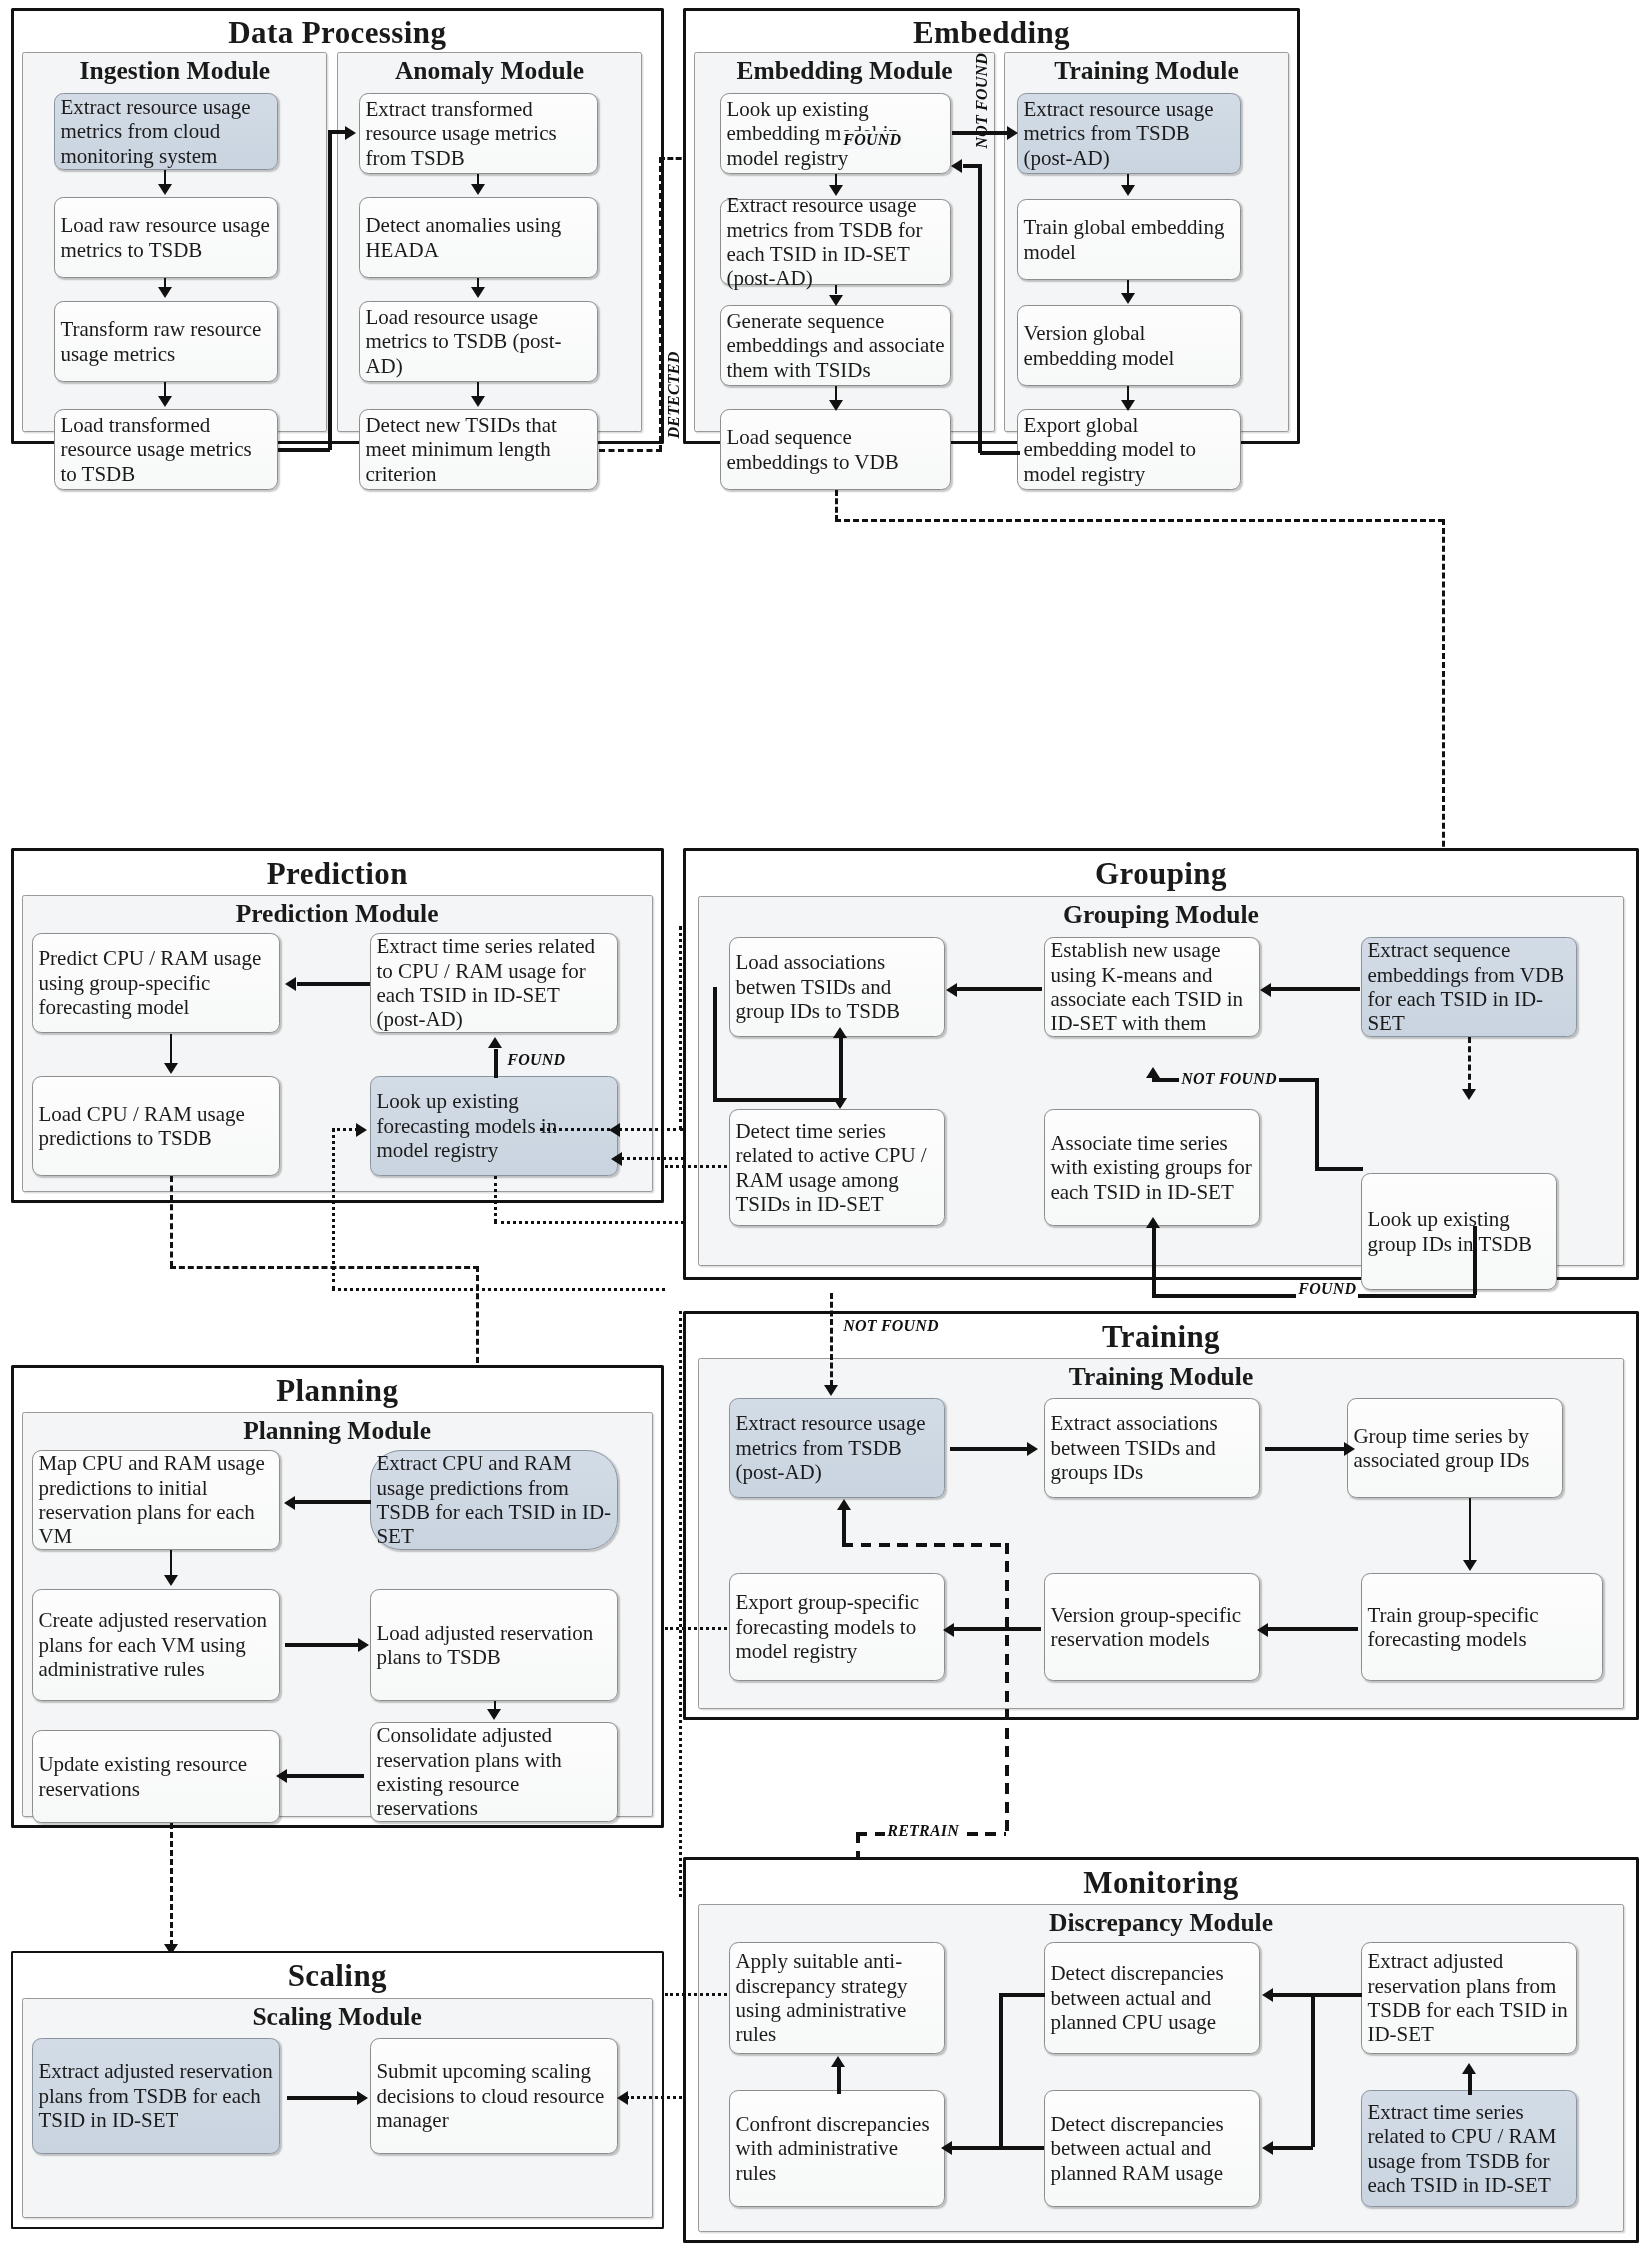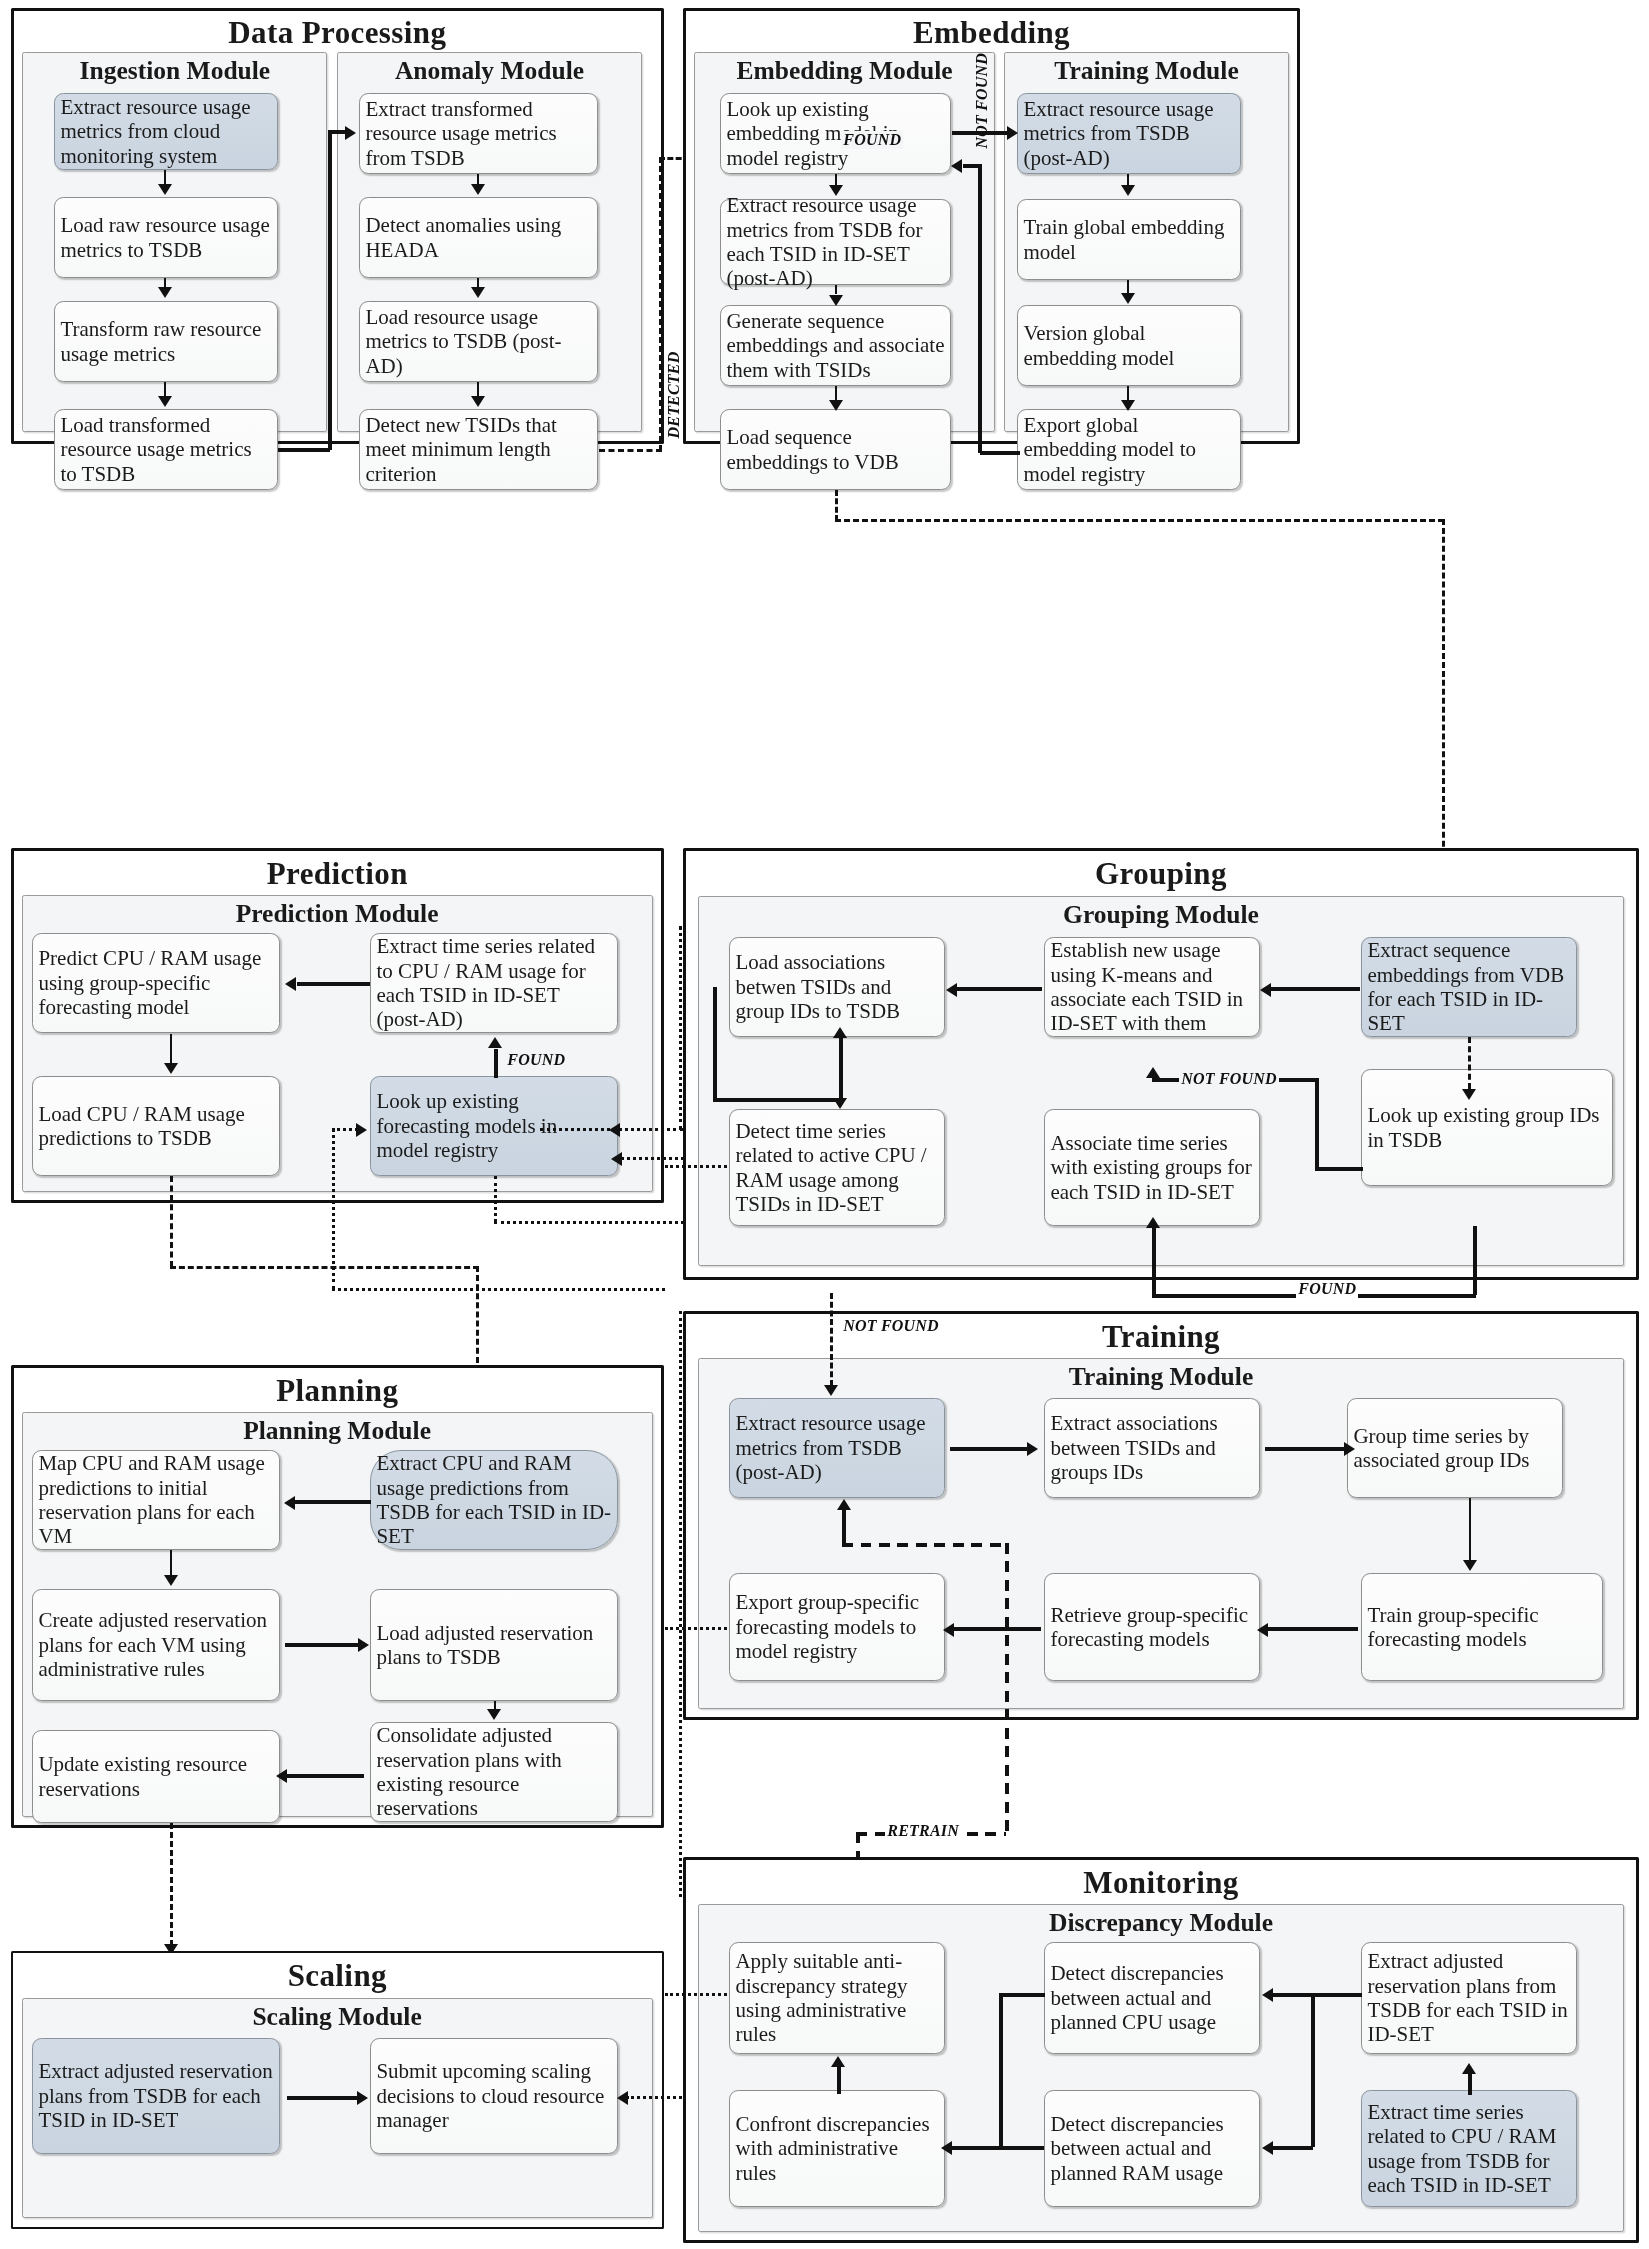--- a/index.html
+++ b/index.html
@@ -311,21 +311,21 @@
   </div>
   <div class="node hl" style="left:1361px; top:937px; width:216px; height:100px;">
     <span>Extract sequence embeddings from VDB for each TSID in ID-SET</span>
   </div>
   <div class="node" style="left:729px; top:1109px; width:216px; height:117px;">
     <span>Detect time series related to active CPU / RAM usage among TSIDs in ID-SET</span>
   </div>
   <div class="node" style="left:1044px; top:1109px; width:216px; height:117px;">
     <span>Associate time series with existing groups for each TSID in ID-SET</span>
   </div>
-  <div class="node" style="left:1361px; top:1069px; width:252px; height:117px;">
+  <div class="node" style="left:1361px; top:1173px; width:196px; height:117px;">
     <span>Look up existing group IDs in TSDB</span>
   </div>
 
   <div class="ln lnh thick" style="left:1271px; top:987px; width:89px;"></div>
   <div class="ar ar-l" style="left:1260px; top:983px;"></div>
   <div class="ln lnh thick" style="left:956px; top:987px; width:86px;"></div>
   <div class="ar ar-l" style="left:946px; top:983px;"></div>
 
   <div class="dv" style="left:1468px; top:1037px; height:52px;"></div>
   <div class="ar ar-d" style="left:1462px; top:1089px;"></div>
@@ -403,21 +403,21 @@
   <div class="node" style="left:1044px; top:1398px; width:216px; height:100px;">
     <span>Extract associations between TSIDs and groups IDs</span>
   </div>
   <div class="node" style="left:1347px; top:1398px; width:216px; height:100px;">
     <span>Group time series by associated group IDs</span>
   </div>
   <div class="node" style="left:729px; top:1573px; width:216px; height:108px;">
     <span>Export group-specific forecasting models to model registry</span>
   </div>
   <div class="node" style="left:1044px; top:1573px; width:216px; height:108px;">
-    <span>Retrieve group-specific forecasting models</span>
+    <span>Version group-specific reservation models</span>
   </div>
   <div class="node" style="left:1361px; top:1573px; width:242px; height:108px;">
     <span>Train group-specific forecasting models</span>
   </div>
   <div class="ln lnh thick" style="left:950px; top:1447px; width:81px;"></div>
   <div class="ar ar-r" style="left:1027px; top:1442px;"></div>
   <div class="ln lnh thick" style="left:1265px; top:1447px; width:81px;"></div>
   <div class="ar ar-r" style="left:1344px; top:1442px;"></div>
   <div class="ln lnv" style="left:1469px; top:1498px; height:63px;"></div>
   <div class="ar ar-d" style="left:1463px; top:1560px;"></div>

